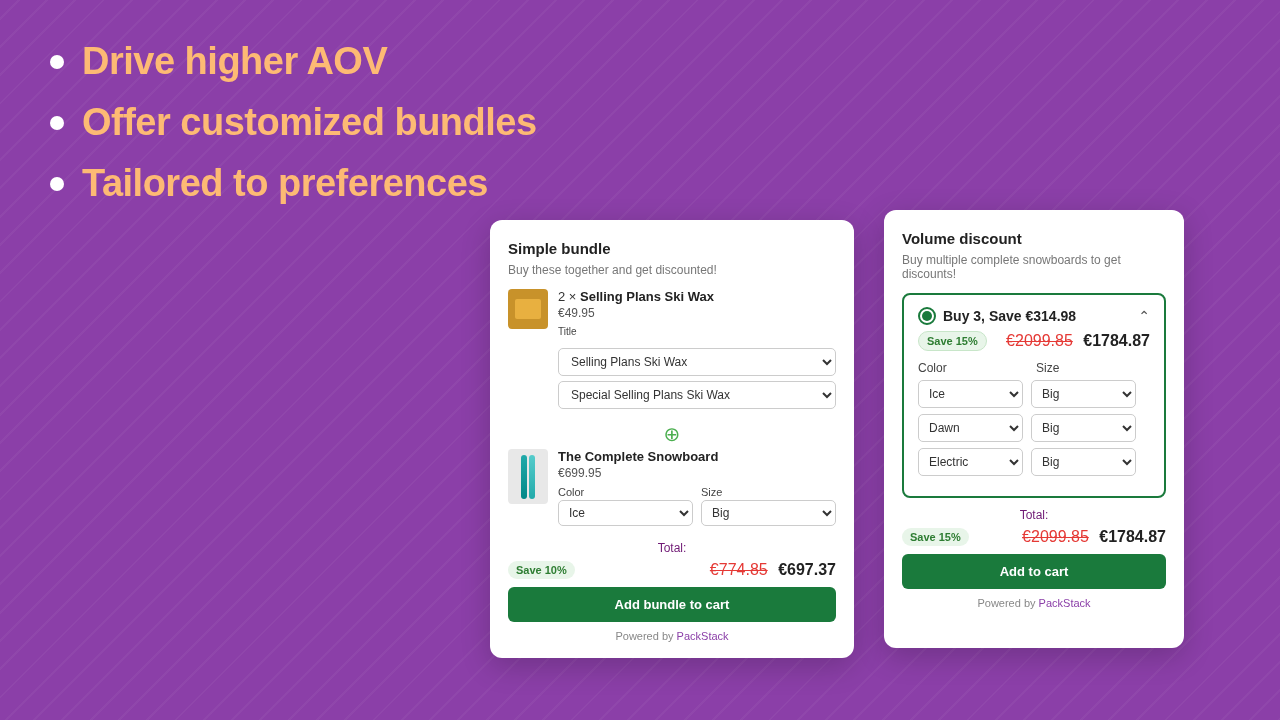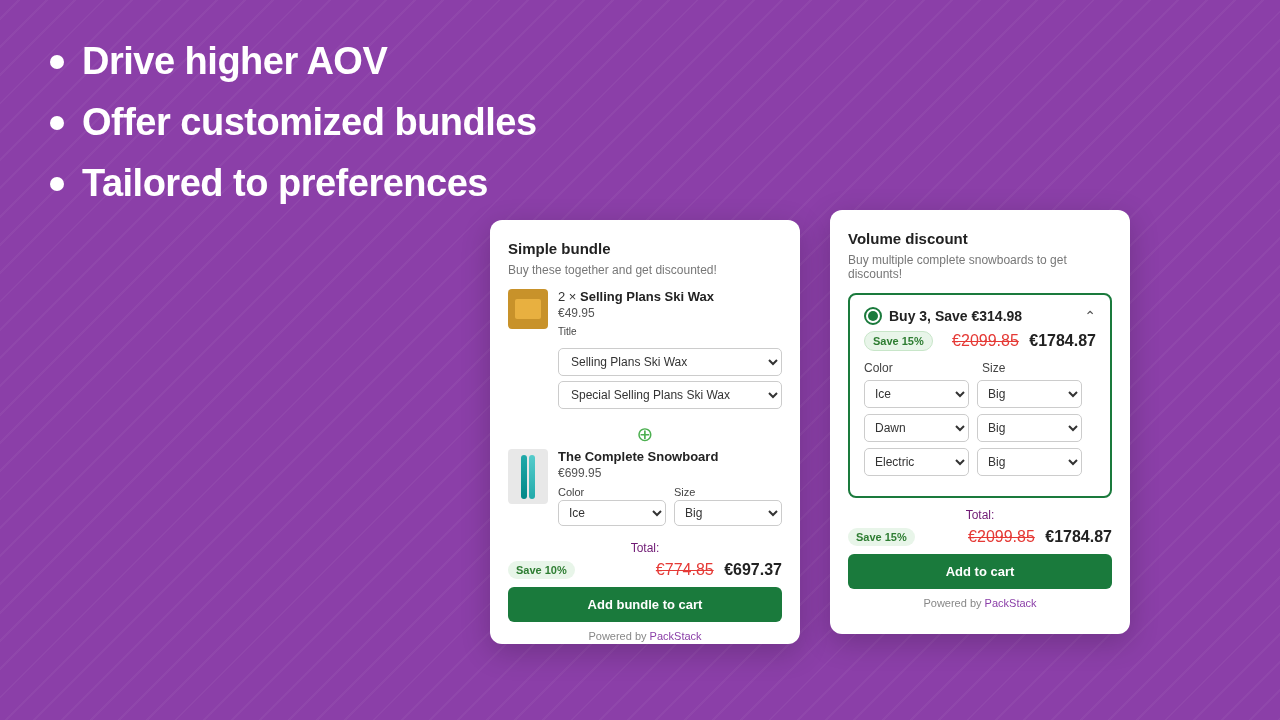--- a/index.html
+++ b/index.html
@@ -40,42 +40,42 @@
     }
     .bullet-dot {
       width: 14px;
       height: 14px;
       background: white;
       border-radius: 50%;
       margin-right: 18px;
       flex-shrink: 0;
     }
     .bullet-text {
-      color: #ffffff;
+      color: #fdba74;
       font-size: 38px;
       font-weight: 700;
       letter-spacing: -0.5px;
     }
 
     
     .cards-area {
       position: absolute;
       top: 220px;
       left: 490px;
       display: flex;
       gap: 30px;
       z-index: 1;
     }
 
     
     .bundle-card {
       background: white;
       border-radius: 12px;
-      padding: 20px 18px 2px;
-      width: 310px;
+      padding: 20px 18px 16px;
+      width: 364px;
       box-shadow: 0 8px 30px rgba(0,0,0,0.2);
       position: relative;
     }
     .card-title {
       font-size: 15px;
       font-weight: 600;
       color: #222;
       margin-bottom: 6px;
     }
     .card-subtitle {

